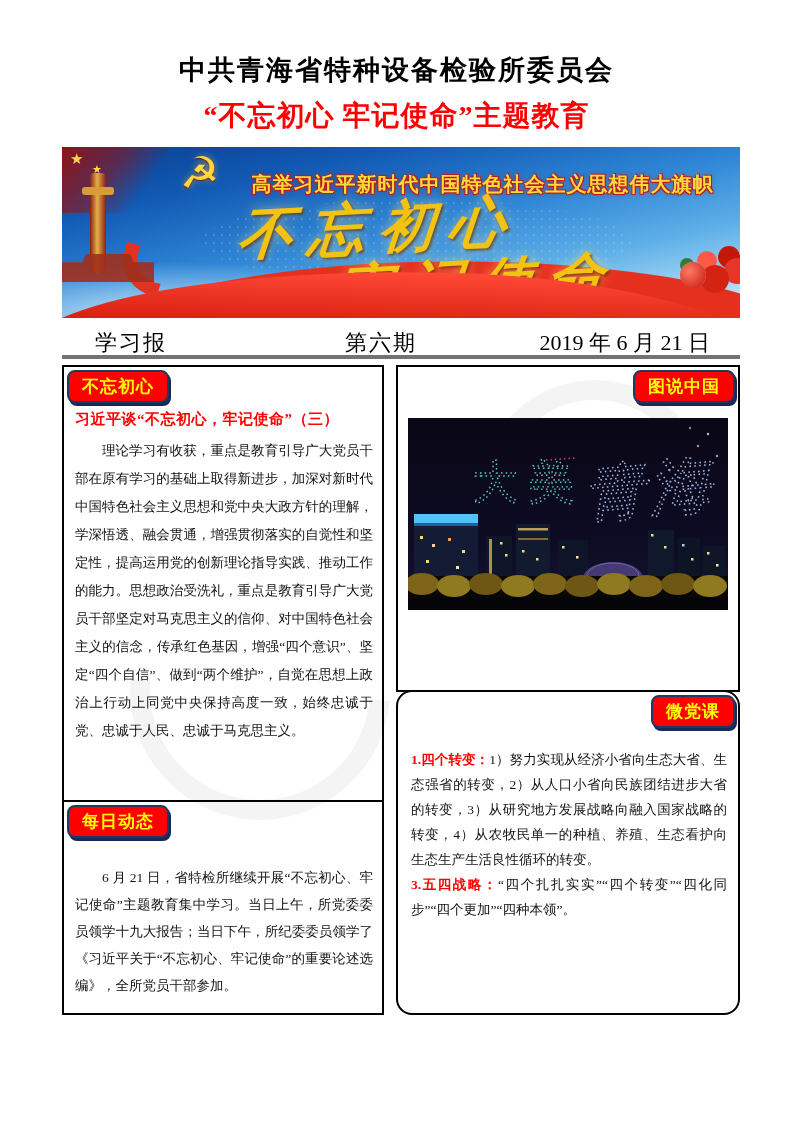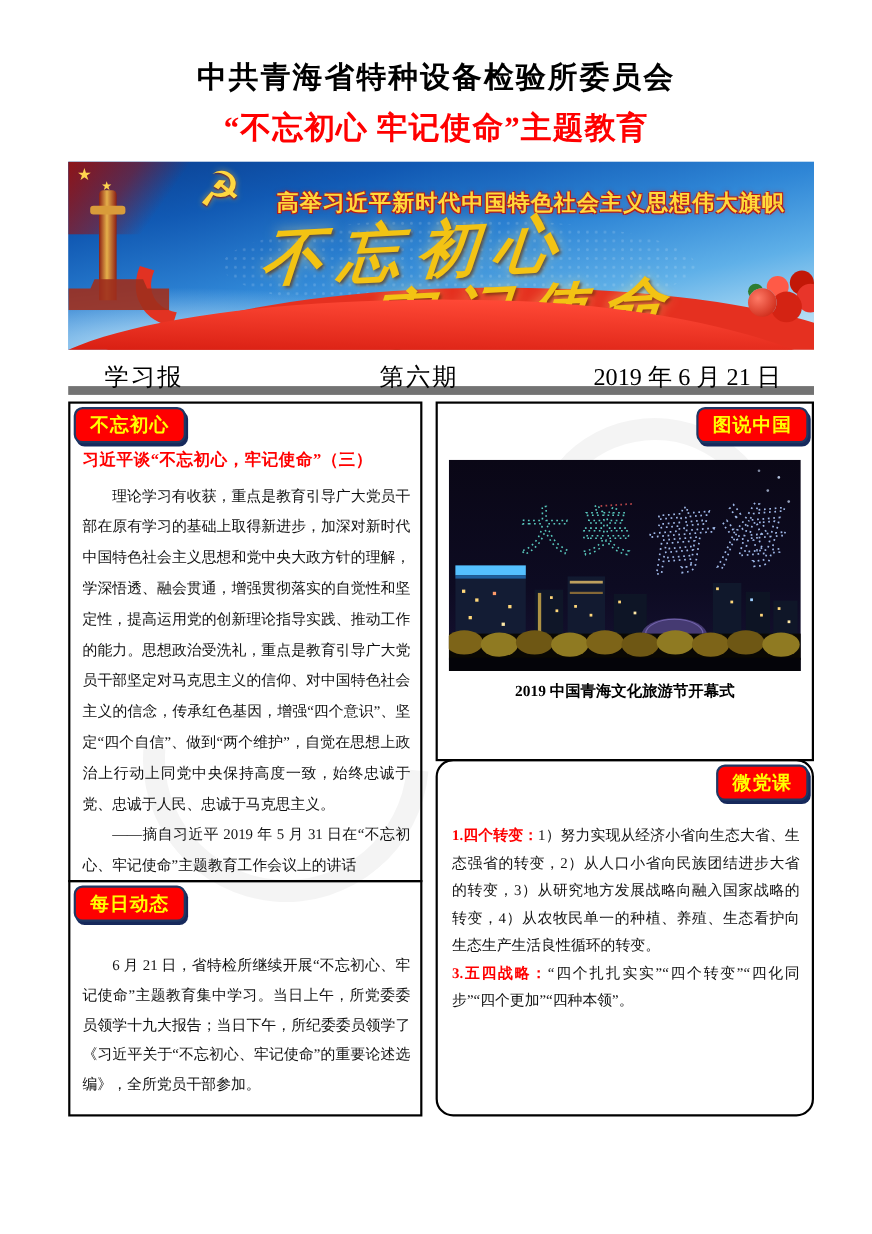--- a/index.html
+++ b/index.html
@@ -85,21 +85,21 @@
   }
   .flowers {
     position:absolute; right:34px; bottom:30px; width:26px; height:26px; border-radius:50%; z-index:5;
     background:radial-gradient(circle at 35% 35%, #ff7a66, #c21807);
     box-shadow:22px 4px 0 1px #d42313, 44px -4px 0 0 #e8352a, 14px -14px 0 -3px #ff5a47,
                36px -18px 0 -2px #c21807, 56px 8px 0 -4px #ff6f5e, -6px -10px 0 -6px #2e7d32;
   }
   
   .masthead {
     position:absolute; left:62px; top:326px; width:678px; height:33px;
-    border-bottom:8px solid #737373; font-size:22px; color:#000;
+    border-bottom:4px solid #737373; font-size:22px; color:#000;
   }
   .masthead .paper-name { position:absolute; left:33px; top:2px; letter-spacing:2px; }
   .masthead .issue      { position:absolute; left:283px; top:2px; letter-spacing:2px; }
   .masthead .date       { position:absolute; right:30px; top:2px; }
   
   .wm { position:absolute; border-radius:50%; border:20px solid rgba(0,0,0,.045);
         border-right-color:transparent; border-bottom-color:transparent; z-index:0; }
   .wm1 { left:480px; top:380px; width:230px; height:230px; transform:rotate(40deg); }
   .wm2 { left:130px; top:560px; width:260px; height:260px; transform:rotate(-130deg); }
   
@@ -166,21 +166,20 @@
   <div class="masthead">
     <span class="paper-name">学习报</span>
     <span class="issue">第六期</span>
     <span class="date">2019 年 6 月 21 日</span>
   </div>
 
   <div class="box box-buwang">
     <div class="badge badge-left">不忘初心</div>
     <div class="sec-heading">习近平谈“不忘初心，牢记使命”（三）</div>
     <p class="body-para">理论学习有收获，重点是教育引导广大党员干部在原有学习的基础上取得新进步，加深对新时代中国特色社会主义思想和党中央大政方针的理解，学深悟透、融会贯通，增强贯彻落实的自觉性和坚定性，提高运用党的创新理论指导实践、推动工作的能力。思想政治受洗礼，重点是教育引导广大党员干部坚定对马克思主义的信仰、对中国特色社会主义的信念，传承红色基因，增强“四个意识”、坚定“四个自信”、做到“两个维护”，自觉在思想上政治上行动上同党中央保持高度一致，始终忠诚于党、忠诚于人民、忠诚于马克思主义。</p>
-    <p class="body-para">——摘自习近平 2019 年 5 月 31 日在“不忘初心、牢记使命”主题教育工作会议上的讲话</p>
   </div>
 
   <div class="box box-meiri">
     <div class="badge badge-left">每日动态</div>
     <p class="body-para tight">6 月 21 日，省特检所继续开展“不忘初心、牢记使命”主题教育集中学习。当日上午，所党委委员领学十九大报告；当日下午，所纪委委员领学了《习近平关于“不忘初心、牢记使命”的重要论述选编》，全所党员干部参加。</p>
   </div>
 
   <div class="box box-tushuo">
     <div class="badge badge-right">图说中国</div>
     <svg class="photo-frame" viewBox="0 0 320 192">
@@ -245,21 +244,20 @@
         <ellipse cx="142" cy="166" rx="17" ry="11" fill="#7d6418"></ellipse>
           <ellipse cx="174" cy="168" rx="17" ry="11" fill="#6e5714"></ellipse>
         <ellipse cx="206" cy="166" rx="17" ry="11" fill="#8f7a22"></ellipse>
           <ellipse cx="238" cy="168" rx="17" ry="11" fill="#7d6418"></ellipse>
         <ellipse cx="270" cy="166" rx="17" ry="11" fill="#6e5714"></ellipse>
           <ellipse cx="302" cy="168" rx="17" ry="11" fill="#8f7a22"></ellipse>
         <rect x="0" y="180" width="320" height="12" fill="#040409"></rect>
       </g>
     </svg>
     <div class="caption-wrap">
-      <div class="caption">2019 中国青海文化旅游节开幕式</div>
     </div>
   </div>
 
   <div class="box box-weike">
     <div class="badge badge-right">微党课</div>
     <p class="weike-para"><span class="weike-label">1.四个转变：</span><span>1）努力实现从经济小省向生态大省、生态强省的转变，2）从人口小省向民族团结进步大省的转变，3）从研究地方发展战略向融入国家战略的转变，4）从农牧民单一的种植、养殖、生态看护向生态生产生活良性循环的转变。</span></p>
     <p class="weike-para"><span class="weike-label">3.五四战略：</span><span>“四个扎扎实实”“四个转变”“四化同步”“四个更加”“四种本领”。</span></p>
   </div>
 
 </div>

